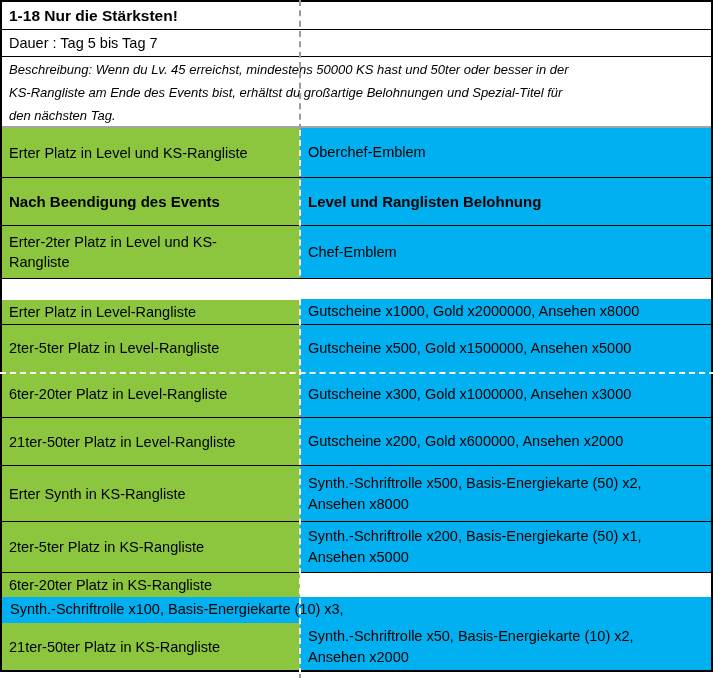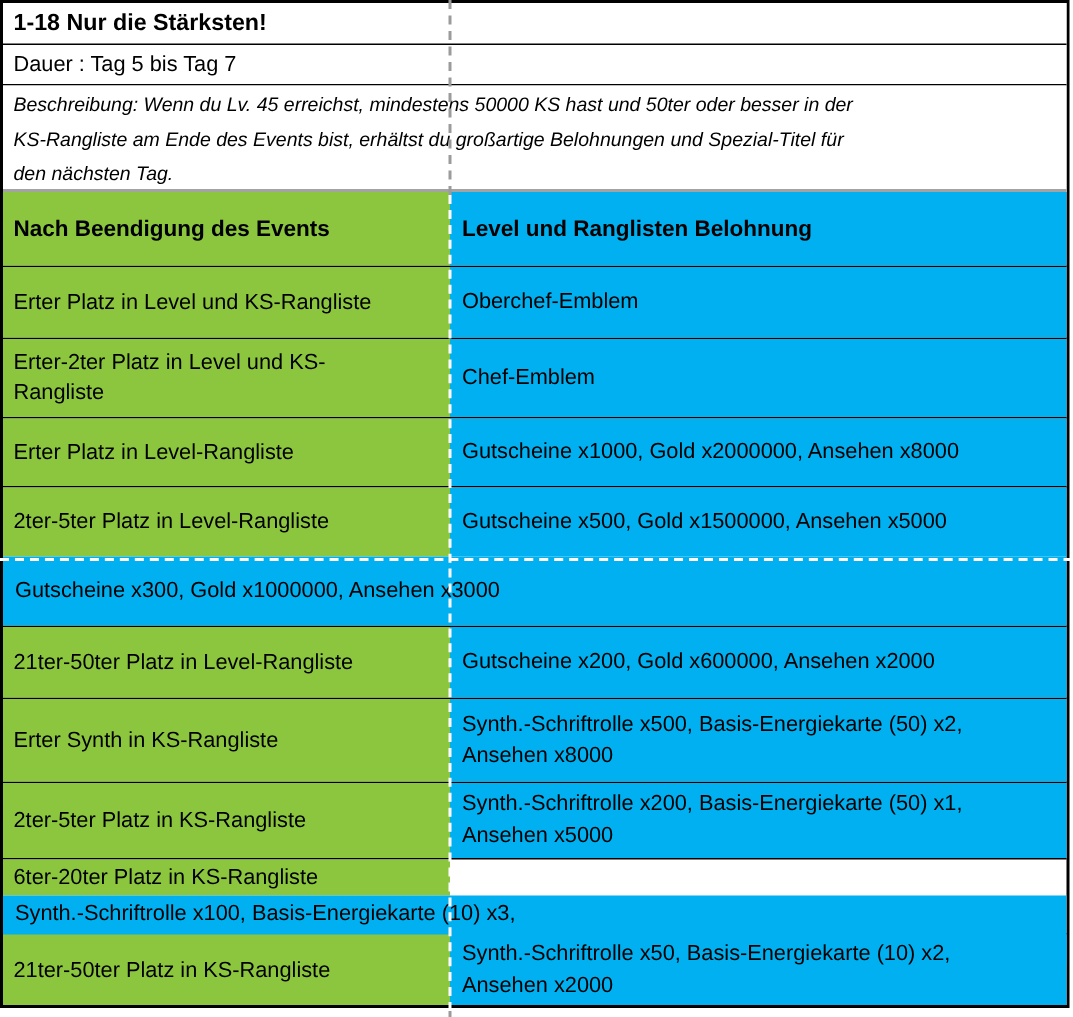--- a/index.html
+++ b/index.html
@@ -48,21 +48,21 @@
     display:flex; align-items:center;
     padding:2px 6px 2px 8px;
     font-size:14.5px; line-height:21px;
     white-space:pre-line;
   }
   .main .trow.hdr .cell-l,
   .main .trow.hdr .cell-r { font-weight:bold; font-size:15px; }
   .main .trow:nth-child(1)  { height:50px; }
   .main .trow:nth-child(2)  { height:48px; }
   .main .trow:nth-child(3)  { height:53px; }
-  .main .trow:nth-child(4)  { height:46px; }
+  .main .trow:nth-child(4)  { height:46px;align-items:flex-end; }
   .main .trow:nth-child(5)  { height:46px; border-bottom:none; }
   .main .trow:nth-child(6)  { height:47px; }
   .main .trow:nth-child(7)  { height:48px; }
   .main .trow:nth-child(8)  { height:56px; }
   .main .trow:nth-child(9)  { height:51px; }
   .main .trow:nth-child(10) { height:50px;flex-direction:column; }
   .main .trow:nth-child(11) { height:47px; }
   
   .vdash-top    { position:absolute; left:299px; top:0;     height:130px; width:0; border-left:2px dashed #9b9b9b; }
   .vdash-main   { position:absolute; left:299px; top:130px; height:544px; width:0; border-left:2px dashed #ffffff; }
@@ -75,42 +75,43 @@
 <div class="page">
   <div class="doc">
 
     <div class="row-top row-title">1-18 Nur die Stärksten!</div>
     <div class="row-top row-dauer">Dauer : Tag 5 bis Tag 7</div>
     <div class="row-top row-desc">Beschreibung: Wenn du Lv. 45 erreichst, mindestens 50000 KS hast und 50ter oder besser in der
 KS-Rangliste am Ende des Events bist, erhältst du großartige Belohnungen und Spezial-Titel für
 den nächsten Tag.</div>
 
     <div class="main">
+      <div class="trow">
+        <div class="cell-l">Erter Platz in Level und KS-Rangliste</div>
+        <div class="cell-r">Oberchef-Emblem</div>
+      </div>
       <div class="trow hdr">
         <div class="cell-l">Nach Beendigung des Events</div>
         <div class="cell-r">Level und Ranglisten Belohnung</div>
-      </div>
-      <div class="trow">
-        <div class="cell-l">Erter Platz in Level und KS-Rangliste</div>
-        <div class="cell-r">Oberchef-Emblem</div>
       </div>
       <div class="trow">
         <div class="cell-l">Erter-2ter Platz in Level und KS-
 Rangliste</div>
         <div class="cell-r">Chef-Emblem</div>
       </div>
       <div class="trow">
         <div class="cell-l">Erter Platz in Level-Rangliste</div>
         <div class="cell-r">Gutscheine x1000, Gold x2000000, Ansehen x8000</div>
       </div>
       <div class="trow">
         <div class="cell-l">2ter-5ter Platz in Level-Rangliste</div>
         <div class="cell-r">Gutscheine x500, Gold x1500000, Ansehen x5000</div>
       </div>
       <div class="trow">
+        <div class="cell-l">6ter-20ter Platz in Level-Rangliste</div>
         <div class="cell-r">Gutscheine x300, Gold x1000000, Ansehen x3000</div>
       </div>
       <div class="trow">
         <div class="cell-l">21ter-50ter Platz in Level-Rangliste</div>
         <div class="cell-r">Gutscheine x200, Gold x600000, Ansehen x2000</div>
       </div>
       <div class="trow">
         <div class="cell-l">Erter Synth in KS-Rangliste</div>
         <div class="cell-r">Synth.-Schriftrolle x500, Basis-Energiekarte (50) x2,
 Ansehen x8000</div>

